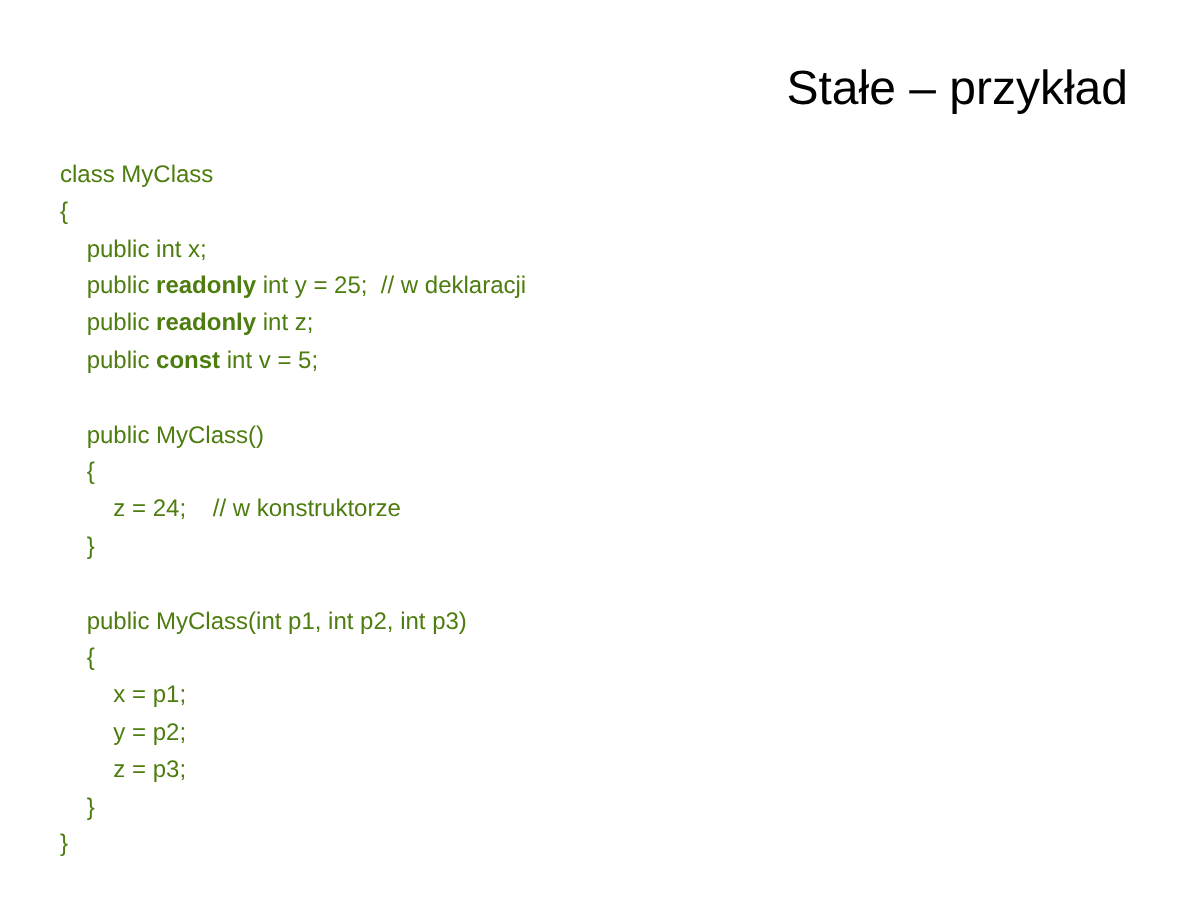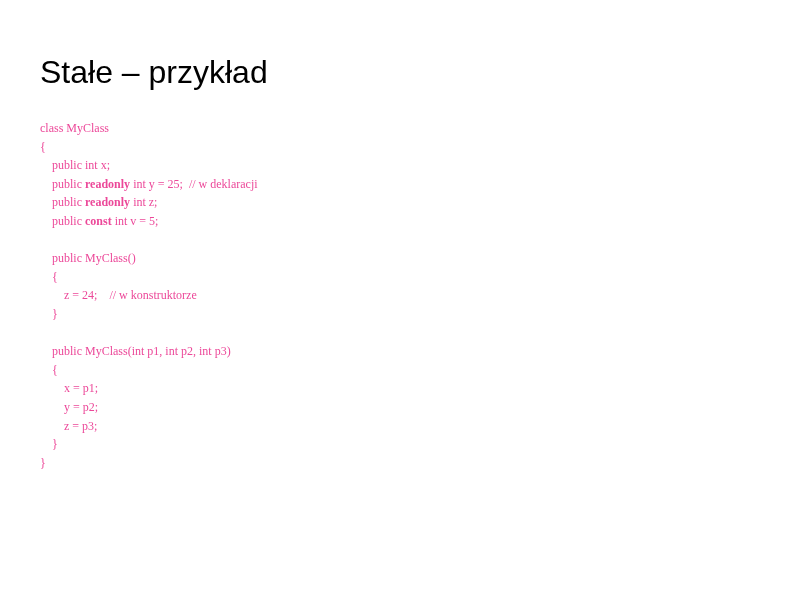--- a/index.html
+++ b/index.html
@@ -19,34 +19,34 @@
     .slide {
       width: 792px;
       height: 612px;
       background: #ffffff;
       padding: 30px 40px;
       display: flex;
       flex-direction: column;
     }
 
     .title {
-      text-align: left;
+      text-align: right;
       font-family: Arial, Helvetica, sans-serif;
       font-size: 32px;
       font-weight: normal;
       color: #000000;
       margin-bottom: 28px;
-      margin-top: 24px;
+      margin-top: 10px;
     }
 
     .code-block {
-      font-family: Liberation Serif, serif;
-      font-size: 12px;
+      font-family: Liberation Sans, sans-serif;
+      font-size: 16px;
       line-height: 1.55;
-      color: #ec4899;
+      color: #4d7c0f;
       white-space: pre;
     }
 
     .kw {
       font-weight: bold;
     }
 
     .comment {
       font-weight: normal;
     }

